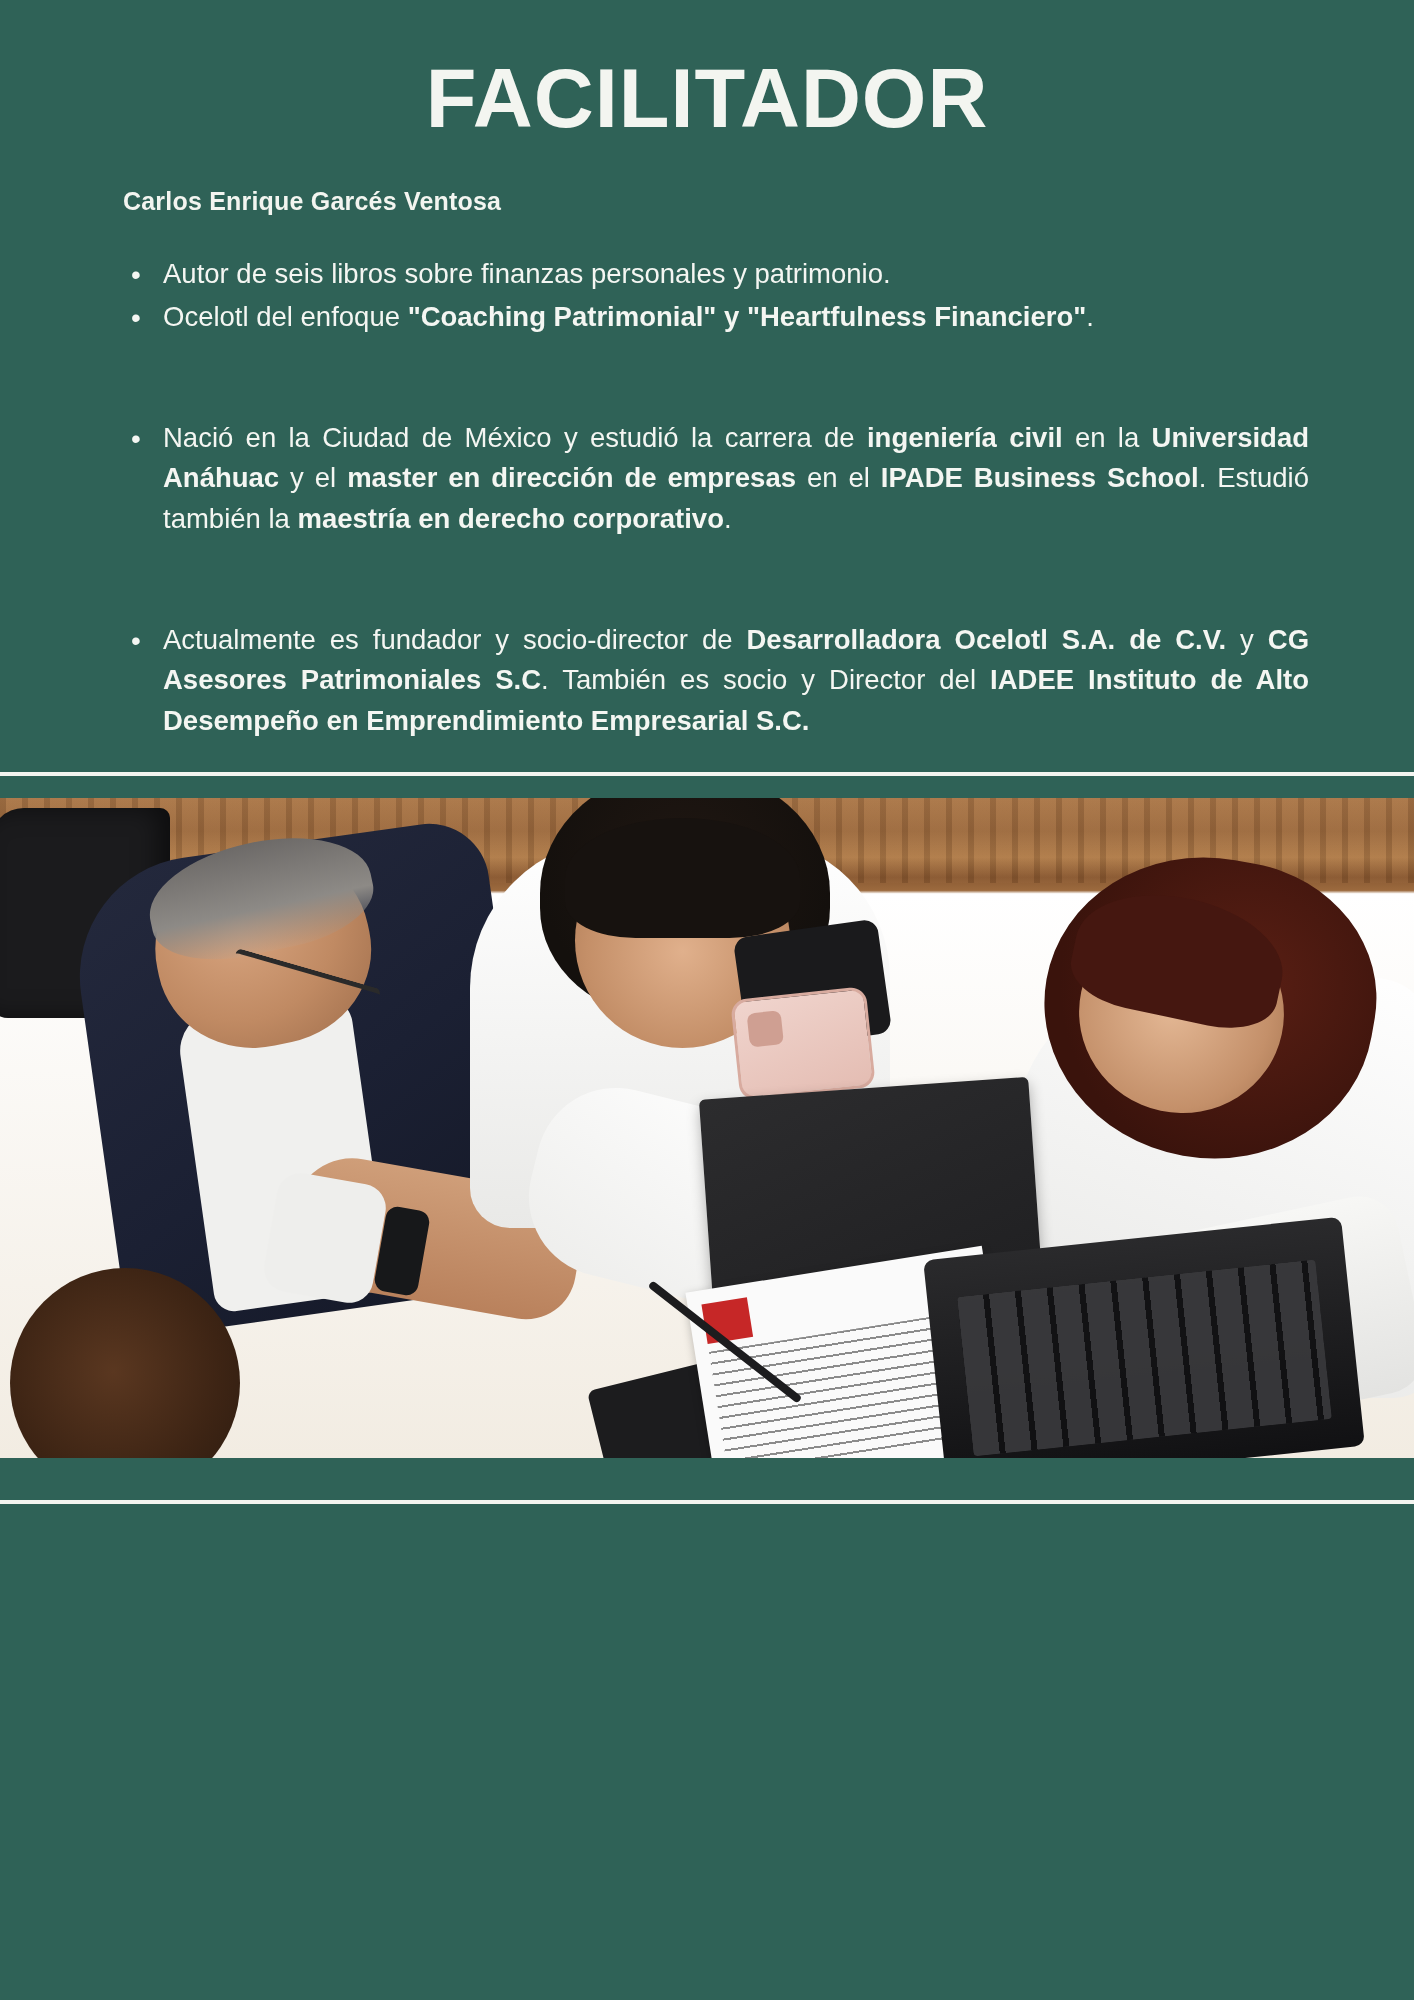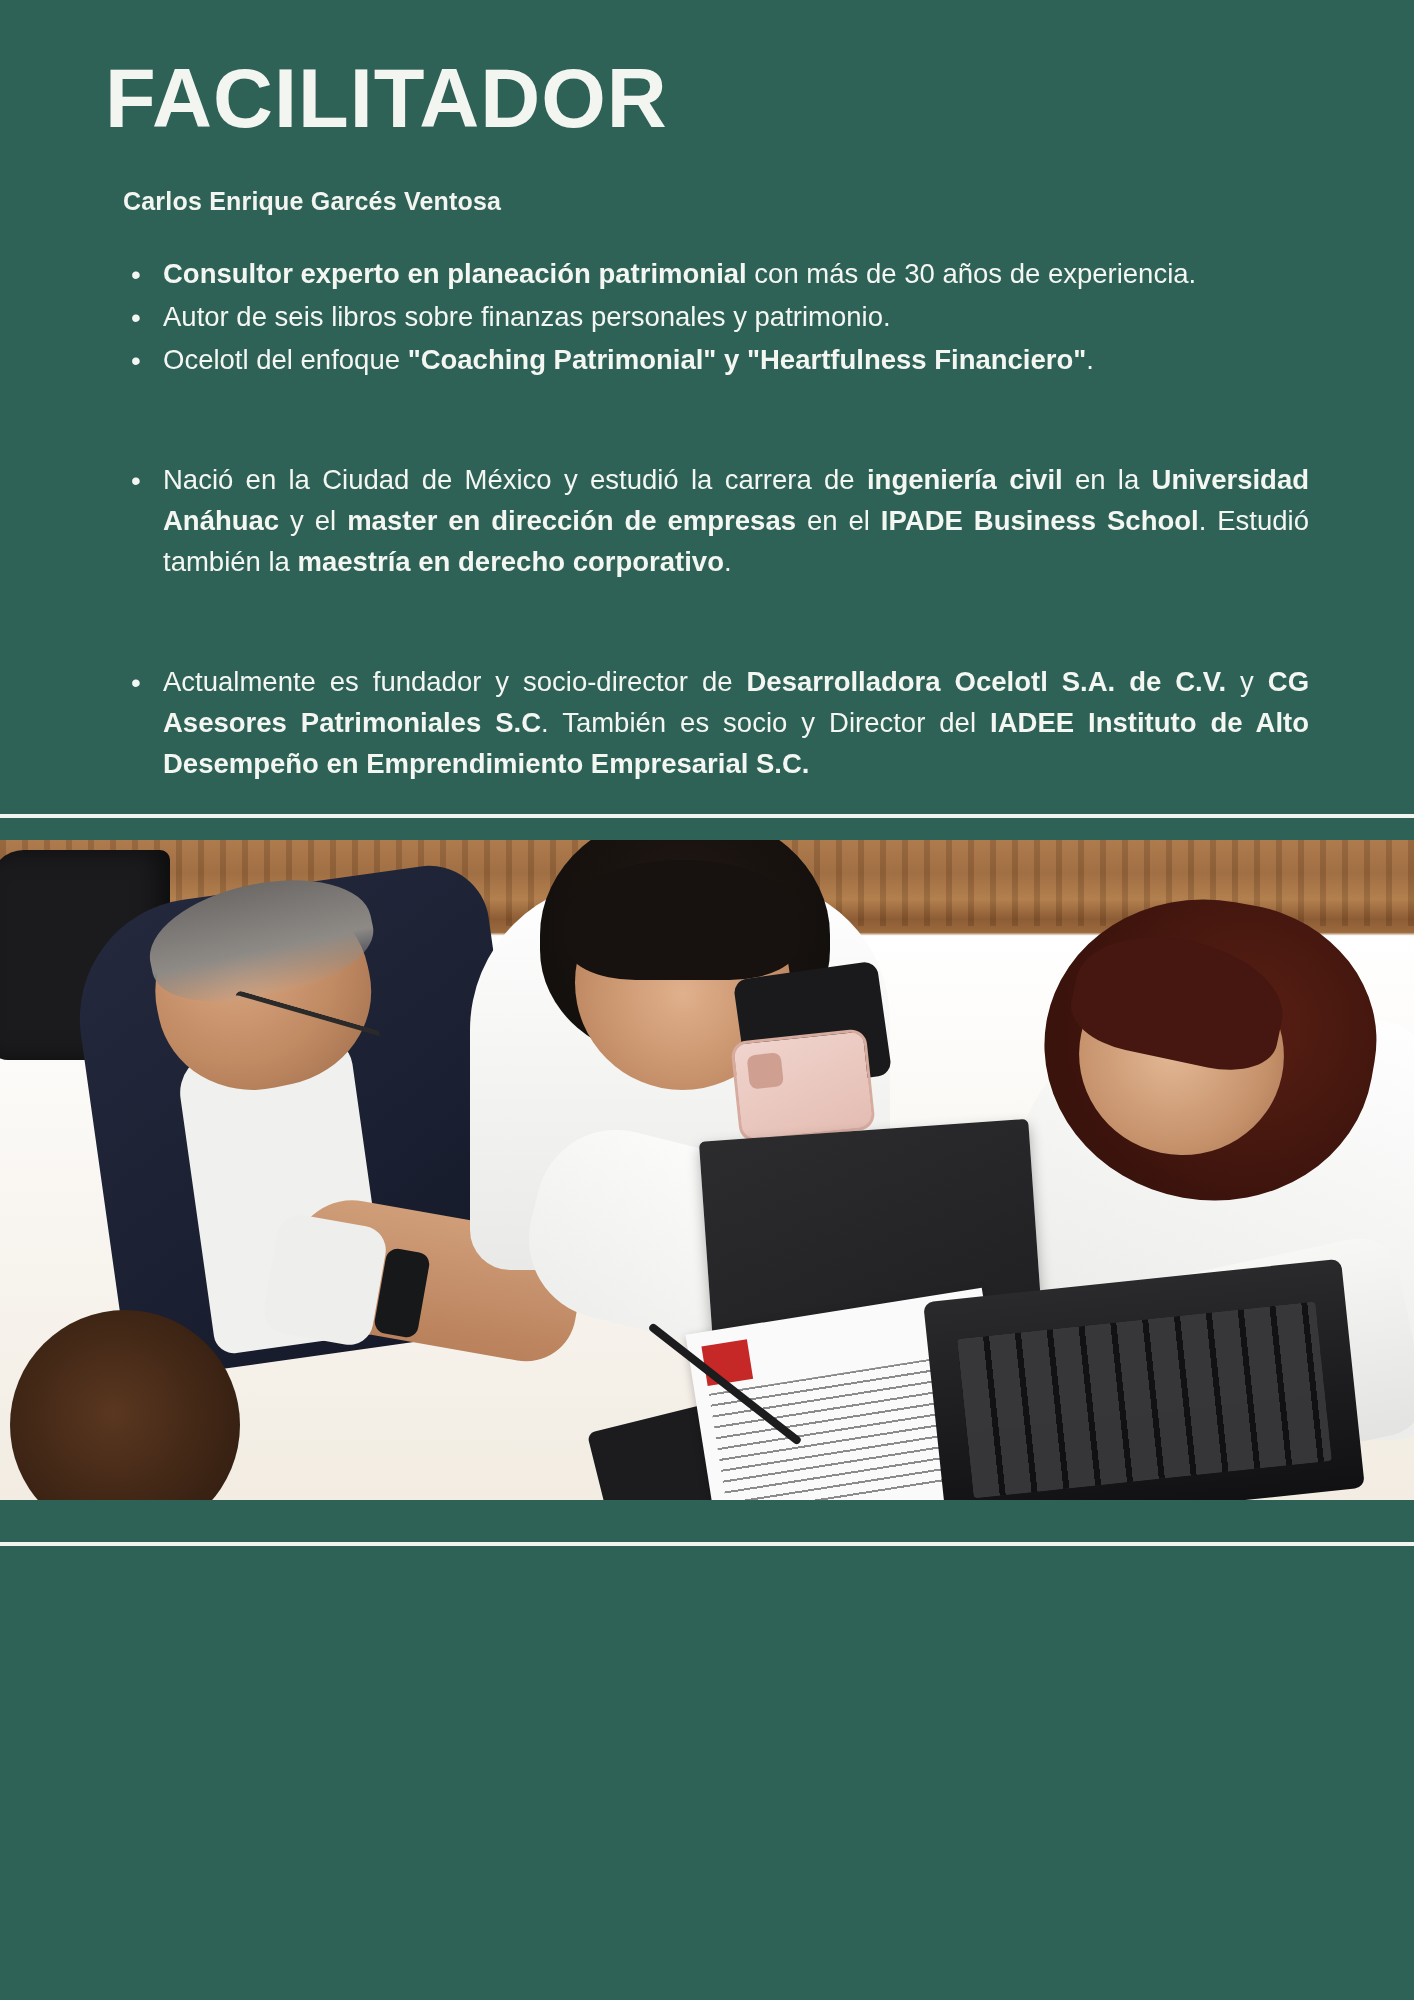--- a/index.html
+++ b/index.html
@@ -20,21 +20,21 @@
     height: 2000px;
     background: #2f6257;
     display: flex;
     flex-direction: column;
     position: relative;
   }
   .content {
     padding: 55px 105px 0 105px;
   }
   .title {
-    text-align: left;
+    text-align: center;
     font-size: 83px;
     font-weight: bold;
     letter-spacing: 1px;
     line-height: 1.05;
     margin: 0 0 0 0;
     color: #f3f5f0;
   }
   .subtitle {
     font-size: 25px;
     font-weight: bold;
@@ -391,21 +391,20 @@
 
 <div class="page">
 
   <div class="content">
 
     <h1 class="title">FACILITADOR</h1>
 
     <div class="subtitle">Carlos Enrique Garcés Ventosa</div>
 
     <ul class="bullets" id="list1">
-        <li><b>Consultor experto en planeación patrimonial</b><span> con más de 30 años de experiencia.</span></li>
         <li><span>Autor de seis libros sobre finanzas personales y patrimonio.</span></li>
         <li><span>Ocelotl del enfoque </span><b>"Coaching Patrimonial" y "Heartfulness Financiero"</b><span>.</span></li>
       </ul>
 
     <div class="group-gap"></div>
 
     <ul class="bullets" id="list2">
         <li><span>Nació en la Ciudad de México y estudió la carrera de </span><b>ingeniería civil</b><span> en la </span><b>Universidad Anáhuac</b><span> y el </span><b>master en dirección de empresas</b><span> en el </span><b>IPADE Business School</b><span>. Estudió también la </span><b>maestría en derecho corporativo</b><span>.</span></li>
       </ul>
 

